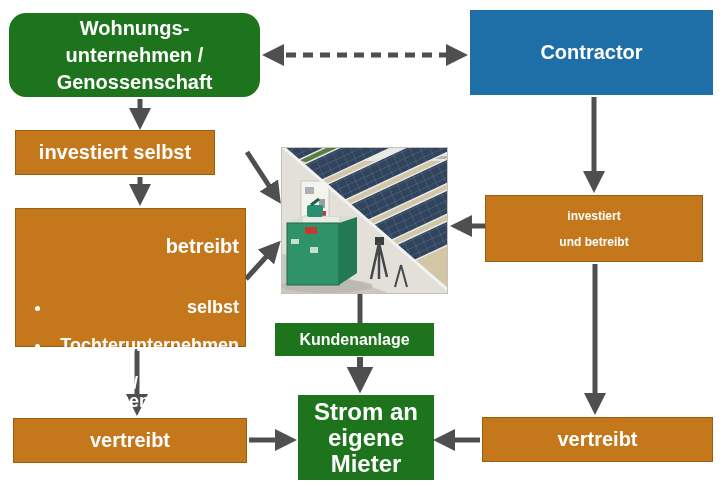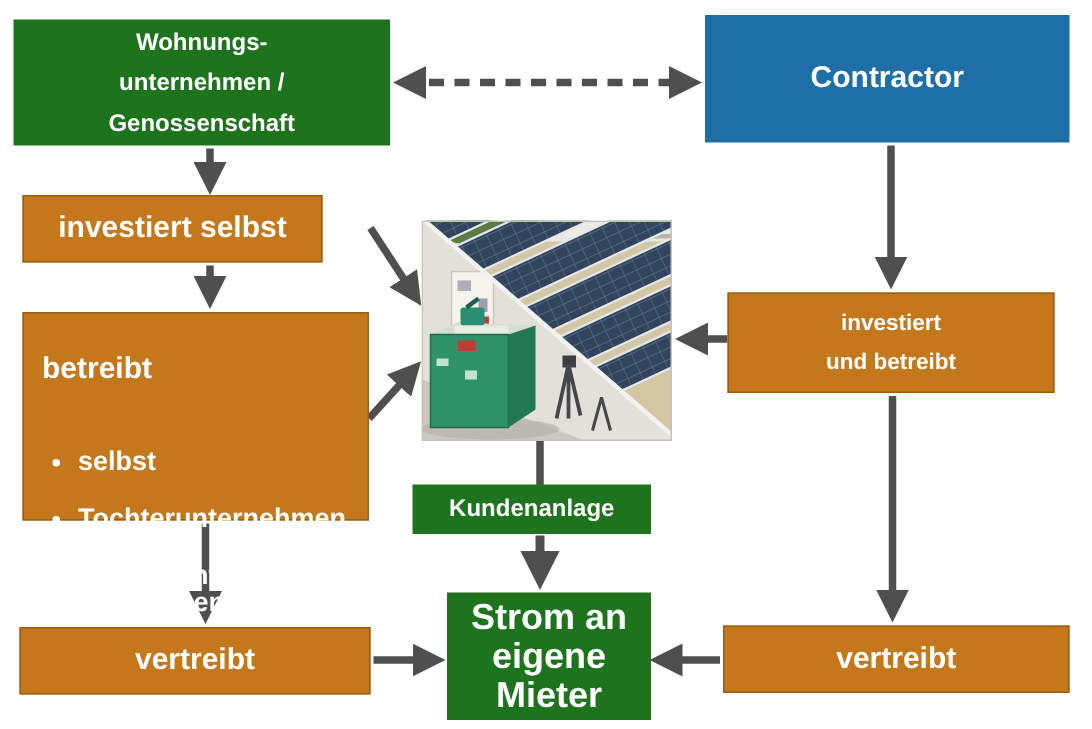--- a/index.html
+++ b/index.html
@@ -13,30 +13,30 @@
   }
   .node {
     position:absolute; box-sizing:border-box; color:var(--text_light,#fff); font-weight:bold;
     display:flex; align-items:center; justify-content:center; text-align:center;
     white-space:pre-line;
   }
   .green  { background:var(--green,#1d741d); }
   .orange { background:var(--orange,#c4781b); border:1px solid var(--orange_border,#9a5e10); }
   .blue   { background:var(--blue,#1e6fa8); }
 
-  #box-wohnungs        { left:9px;   top:13px;  width:251px; height:84px; font-size:16px; line-height:27px; }
+  #box-wohnungs        { left:9px;   top:13px;  width:251px; height:84px; font-size:20px; line-height:27px;border-radius:17px; }
   #box-contractor      { left:470px; top:10px;  width:243px; height:85px; font-size:20px; }
   #box-investiert-selbst { left:15px; top:130px; width:200px; height:45px; font-size:20px; }
-  #box-betreibt        { left:15px;  top:208px; width:231px; height:139px; display:block; text-align:left; padding:7px 6px 0 12px; }
+  #box-betreibt        { left:15px;  top:208px; width:231px; height:139px; display:block; text-align:right; padding:7px 6px 0 12px; }
   .betreibt-title      { font-size:20px; line-height:24px; margin:0; }
   .betreibt-list       { margin:3px 0 0 0; padding-left:24px; font-size:18px; line-height:18.5px; list-style:disc outside; }
   .betreibt-list li    { margin:0 0 1px 0; white-space:pre-line; }
   #box-kundenanlage    { left:275px; top:323px; width:159px; height:33px; font-size:16px; }
   #box-strom           { left:298px; top:395px; width:136px; height:85px; font-size:24px; line-height:26px; }
-  #box-invest-betreibt { left:485px; top:195px; width:218px; height:67px; font-size:15px; line-height:26px; }
+  #box-invest-betreibt { left:485px; top:195px; width:218px; height:67px; font-size:12px; line-height:26px; }
   #box-vertreibt-links { left:13px;  top:418px; width:234px; height:45px; font-size:20px; }
   #box-vertreibt-rechts{ left:482px; top:417px; width:231px; height:45px; font-size:20px; }
 
   .photo { position:absolute; left:281px; top:147px; width:167px; height:147px; }
 
   #arrow-layer { position:absolute; left:0; top:0; width:728px; height:486px; pointer-events:none; }
   .arrow { stroke:var(--arrow,#4f4f4f); fill:none; stroke-width:5; }
   .arrow-thick { stroke-width:6; }
   .arrow-dashed { stroke-dasharray:10 7; }
   #ah path { fill:var(--arrow,#4f4f4f); }

